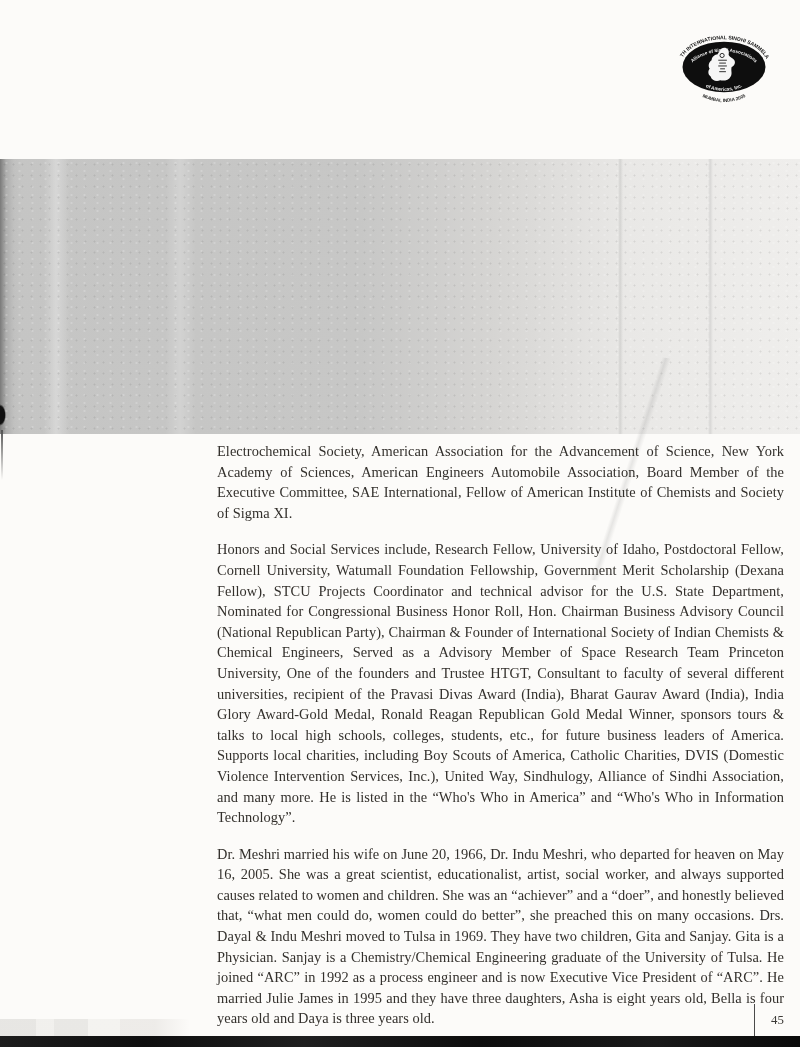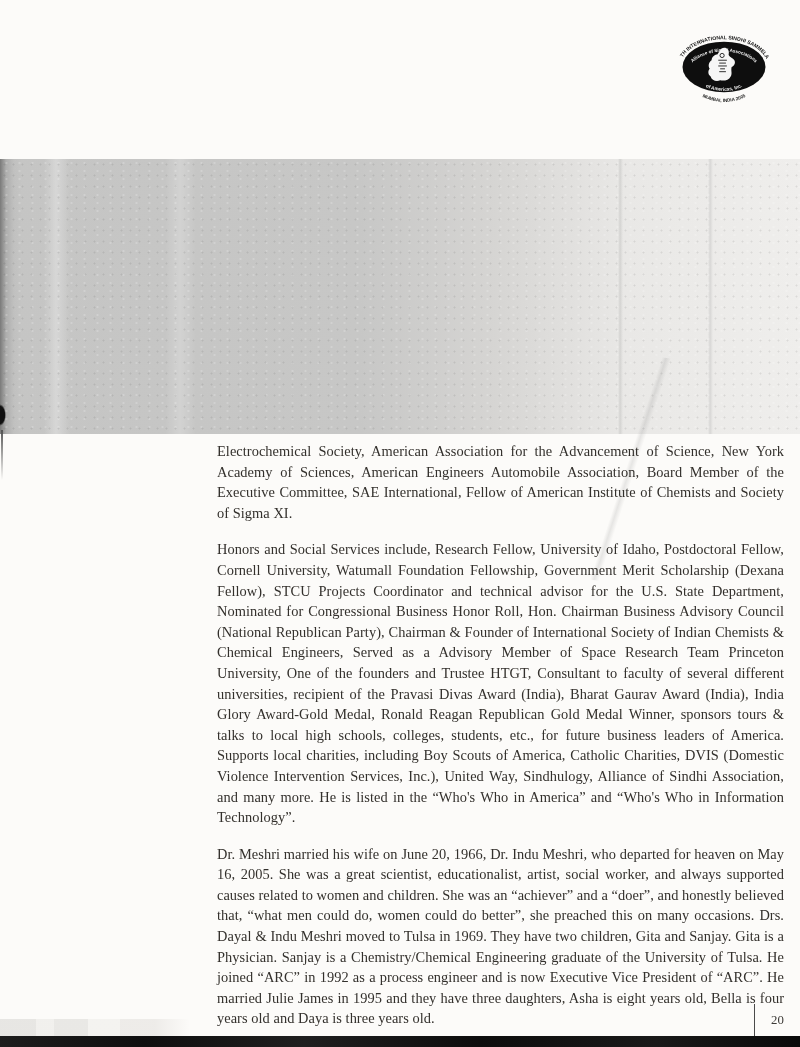--- a/index.html
+++ b/index.html
@@ -132,19 +132,19 @@
   <div class="edge-mark"></div>
   <div class="edge-line"></div>
 
   <div class="content">
     <p>Electrochemical Society, American Association for the Advancement of Science, New York Academy of Sciences, American Engineers Automobile Association, Board Member of the Executive Committee, SAE International, Fellow of American Institute of Chemists and Society of Sigma XI.</p>
     <p>Honors and Social Services include, Research Fellow, University of Idaho, Postdoctoral Fellow, Cornell University, Watumall Foundation Fellowship, Government Merit Scholarship (Dexana Fellow), STCU Projects Coordinator and technical advisor for the U.S. State Department, Nominated for Congressional Business Honor Roll, Hon. Chairman Business Advisory Council (National Republican Party), Chairman &amp; Founder of International Society of Indian Chemists &amp; Chemical Engineers, Served as a Advisory Member of Space Research Team Princeton University, One of the founders and Trustee HTGT, Consultant to faculty of several different universities, recipient of the Pravasi Divas Award (India), Bharat Gaurav Award (India), India Glory Award-Gold Medal,  Ronald Reagan Republican Gold Medal Winner, sponsors tours &amp; talks to local high schools, colleges, students, etc., for future business leaders of America.  Supports local charities, including Boy Scouts of America, Catholic Charities, DVIS (Domestic Violence Intervention Services, Inc.), United Way, Sindhulogy, Alliance of Sindhi Association, and many more. He is listed in the “Who's Who in America” and “Who's Who in Information Technology”.</p>
     <p>Dr. Meshri married his wife on June 20, 1966, Dr. Indu Meshri, who departed for heaven on May 16, 2005.  She was a great scientist, educationalist, artist, social worker, and always supported causes related to women and children.  She was an “achiever” and a “doer”, and honestly believed that, “what men could do, women could do better”, she preached this on many occasions. Drs. Dayal &amp; Indu Meshri moved to Tulsa in 1969.  They have two children, Gita and Sanjay.  Gita is a Physician. Sanjay is a Chemistry/Chemical Engineering graduate of the University of Tulsa.  He joined “ARC” in 1992 as a process engineer and is now Executive Vice President of “ARC”.  He married Julie James in 1995 and they have three daughters, Asha is eight years old, Bella is four years old and Daya is three years old.</p>
   </div>
 
   <div class="footer">
-    <span class="page-num">20</span>
+    <span class="page-num">45</span>
   </div>
 
   <div class="bottom-smudge"></div>
   <div class="bottom-bar"></div>
 
 </div>
 
 </body></html>

